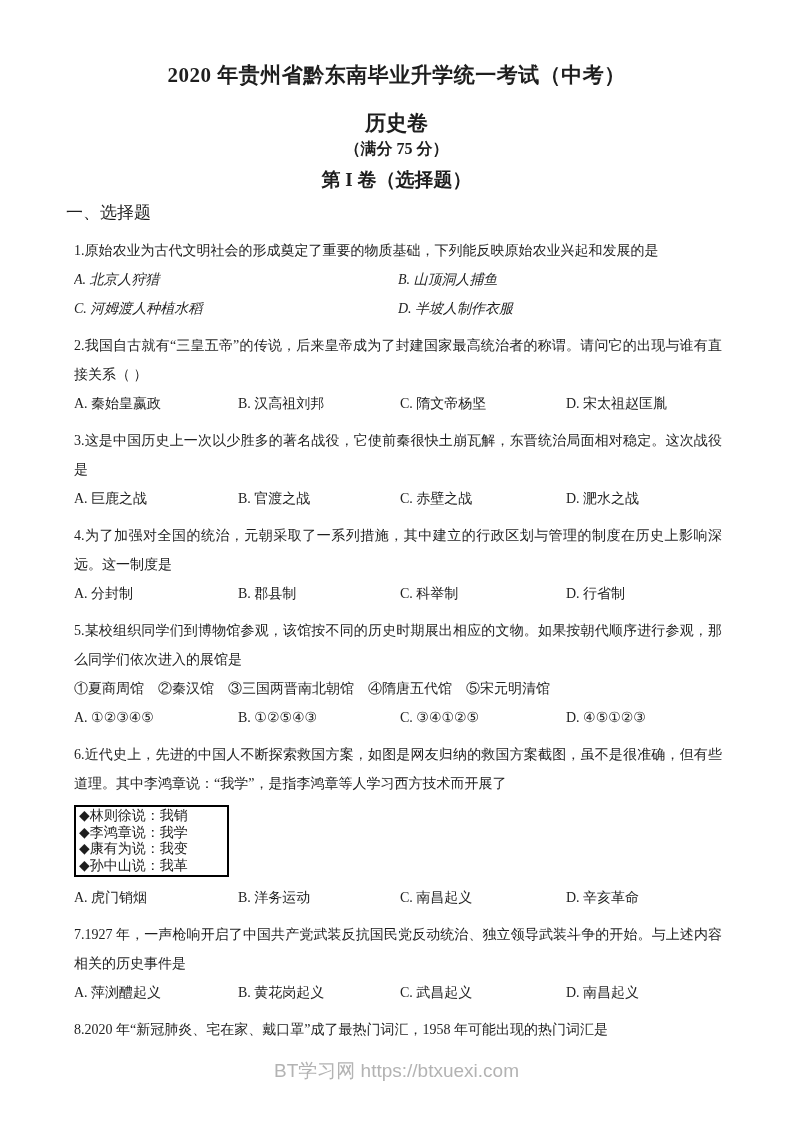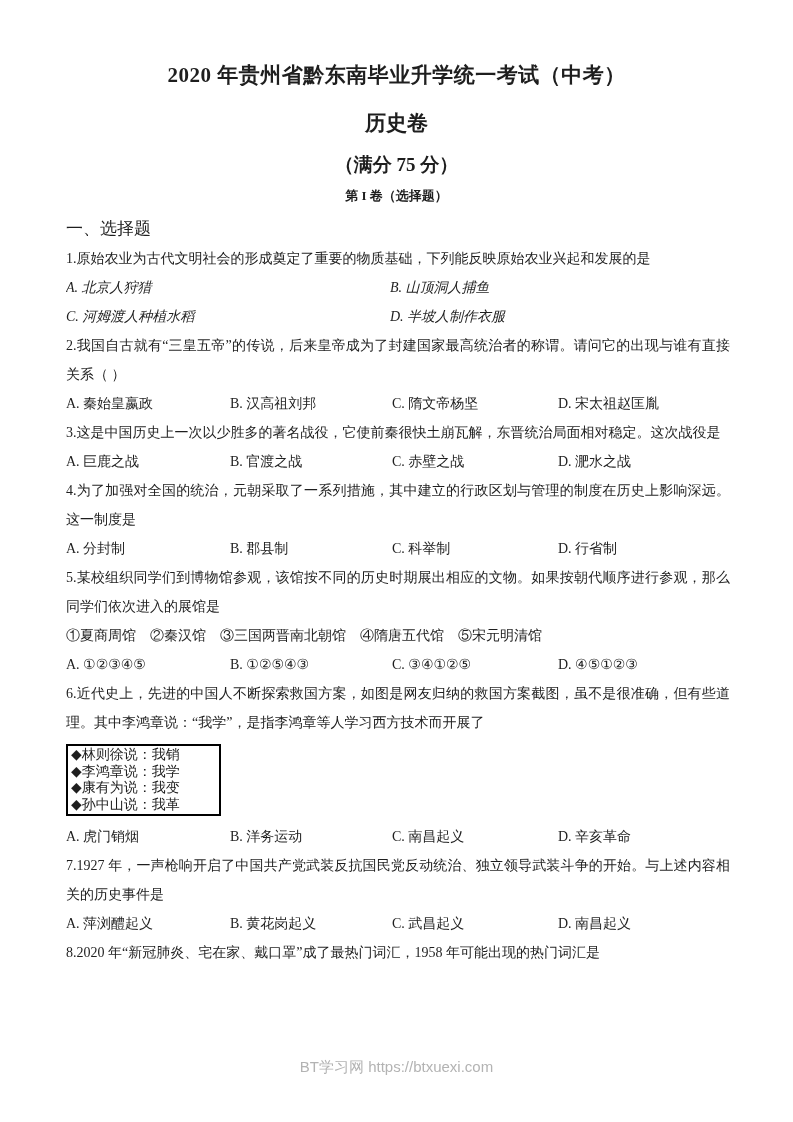--- a/index.html
+++ b/index.html
@@ -11,26 +11,26 @@
   }
   .page {
     position: relative;
     width: 793px; height: 1122px;
     background: #ffffff;
     overflow: hidden;
   }
   .header { text-align: center; padding-top: 60px; font-weight: bold; }
   .doc-title { font-size: 21px; line-height: 30px; letter-spacing: 0.5px; }
   .doc-subtitle { font-size: 21px; line-height: 28px; margin-top: 19px; }
-  .score-note { font-size: 19px; line-height: 24px; margin-top: 16px; }
-  .section-title { font-size: 13px; line-height: 24px; margin-top: 7px; }
+  .score-note { font-size: 16px; line-height: 24px; margin-top: 0; }
+  .section-title { font-size: 19px; line-height: 24px; margin-top: 7px; }
 
   .content { margin: 6px 63px 0 66px; font-size: 14px; }
   .part-heading { font-size: 17px; font-weight: normal; line-height: 30px; }
-  .question { margin: 0; }
+  .question { margin: 8px; }
   .stem { line-height: 29px; text-align: justify; }
   .seq-line { line-height: 29px; }
   .opts4 {
     display: grid;
     grid-template-columns: 164px 162px 166px auto;
     line-height: 29px;
   }
   .opts2 {
     display: grid;
     grid-template-columns: 324px auto;
@@ -50,21 +50,21 @@
     line-height: 16.5px;
     white-space: nowrap;
     overflow: hidden;
   }
 
   .footer {
     position: absolute;
     left: 0; right: 0; top: 1058px;
     text-align: center;
     font-family: "Liberation Sans", "DejaVu Sans", sans-serif;
-    font-size: 15px;
+    font-size: 19px;
     color: #b3b3b3;
   }
 </style>
 </head>
 <body>
 
 <div class="page">
 
   <div class="header">
     <div class="doc-title">2020 年贵州省黔东南毕业升学统一考试（中考）</div>

